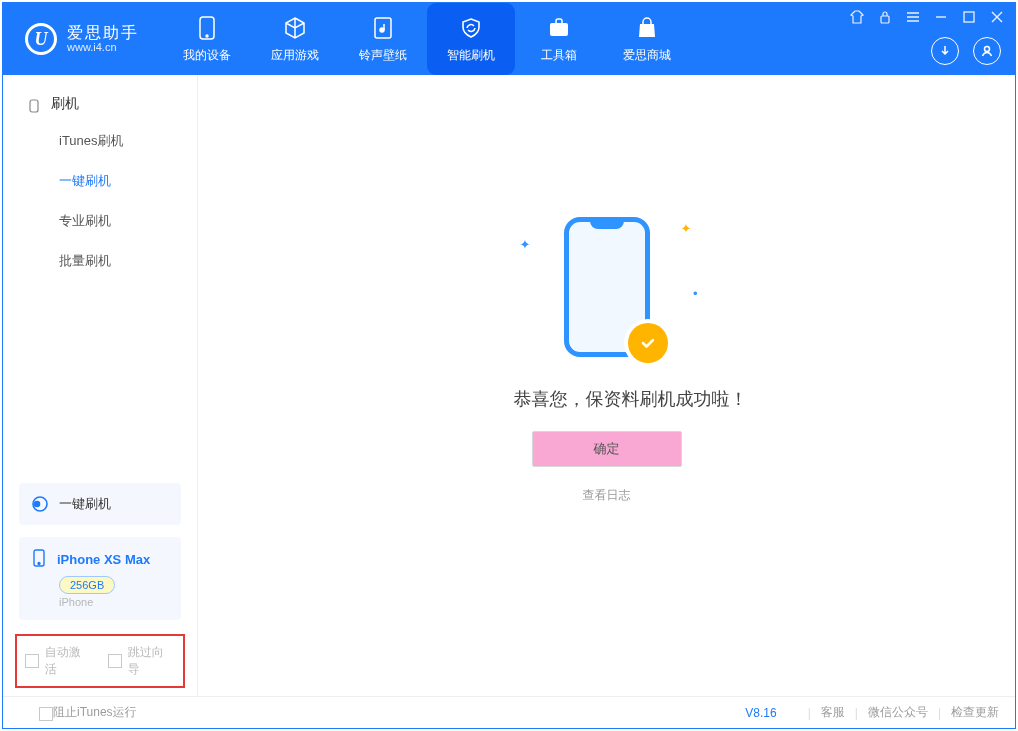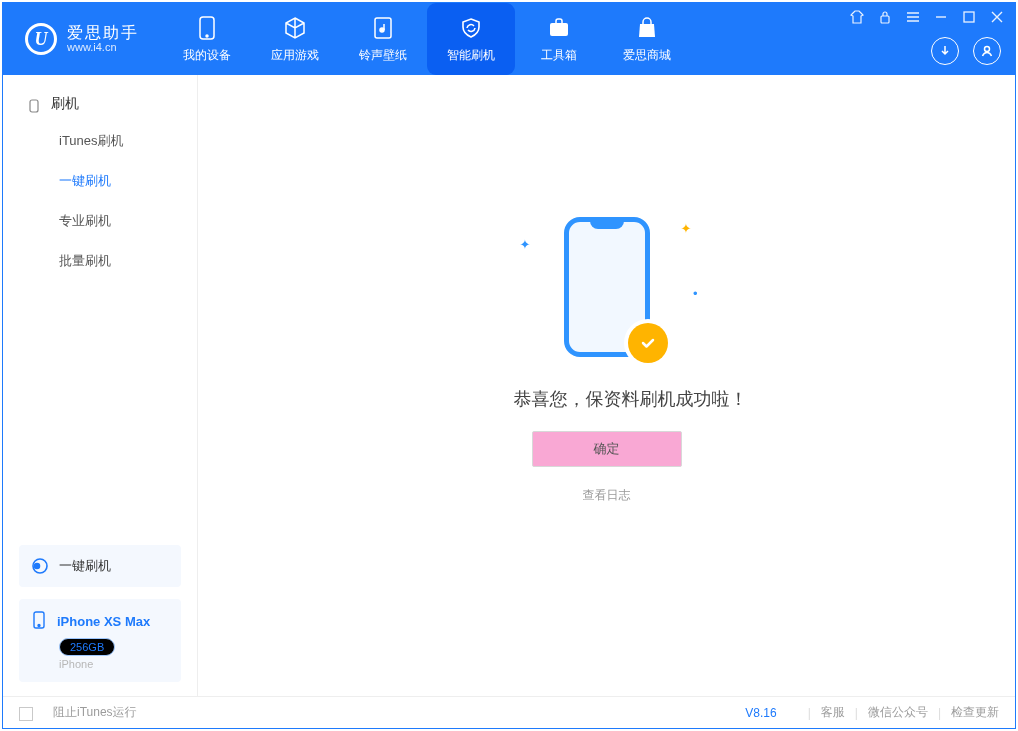--- a/index.html
+++ b/index.html
@@ -55,21 +55,21 @@
              padding:12px 12px; display:flex; align-items:center; gap:10px;
              color:#333; font-size:13px; }
   .modeicon{ width:18px; height:18px; }
 
   .devbox  { margin:0 16px 14px; background:#f4f8fe; border-radius:4px;
              padding:12px 12px; }
   .devrow  { display:flex; align-items:center; gap:10px; font-weight:600;
              color:#1e7afc; font-size:13px; }
   .capchip { display:inline-block; margin:6px 0 2px 28px; padding:2px 10px;
              border:1px solid #9ec8ff; color:#1e7afc; font-size:11px;
-             border-radius:10px; background:#000000; }
+             border-radius:10px; background:#fef9c3; }
   .devtype { margin-left:28px; color:#b7b7b7; font-size:11px; }
 
   .optrow  { margin:0 12px 8px; padding:8px 8px; border:2px solid #e53935;
              display:flex; align-items:center; gap:16px; font-size:12px;
              color:#bababa; }
   .chk     { width:14px; height:14px; border:1px solid #c9c9c9; background:#fff;
              display:inline-block; }
 
   
   .main    { flex:1; display:flex; align-items:center; justify-content:center; }
@@ -261,20 +261,30 @@
                 <rect x="3" y="1" width="10" height="16" rx="2"></rect>
                 <circle cx="8" cy="14.5" r="1" fill="#1e7afc"></circle>
               </svg>
           </span>
           <span>iPhone XS Max</span>
         </div>
         <span class="capchip">256GB</span>
         <div class="devtype">iPhone</div>
       </div>
 
+      <div class="optrow">
+        <label style="display:flex;align-items:center;gap:6px;">
+          <span class="chk"></span>
+          <span>自动激活</span>
+        </label>
+        <label style="display:flex;align-items:center;gap:6px;">
+          <span class="chk"></span>
+          <span>跳过向导</span>
+        </label>
+      </div>
     </div>
 
     <div class="main">
       <div class="center">
         <div class="illus">
           <span class="sparkA">✦</span>
           <span class="sparkB">✦</span>
           <span class="sparkC">•</span>
           <div class="phone"></div>
           <div class="badge">
@@ -285,21 +295,21 @@
         </div>
         <div class="msg">恭喜您，保资料刷机成功啦！</div>
         <button class="okbtn">确定</button>
         <a class="loglink">查看日志</a>
       </div>
     </div>
   </div>
 
   <div class="status">
     <div class="left">
-      <label style="display:flex;align-items:flex-end;gap:20px;">
+      <label style="display:flex;align-items:flex-end;gap:0;margin-left:20px;">
         <span class="chk"></span>
         <span>阻止iTunes运行</span>
       </label>
     </div>
     <div class="spacer"></div>
     <span class="ver">V8.16</span>
     <span class="sep">|</span>
     <a>客服</a>
     <span class="sep">|</span>
     <a>微信公众号</a>

